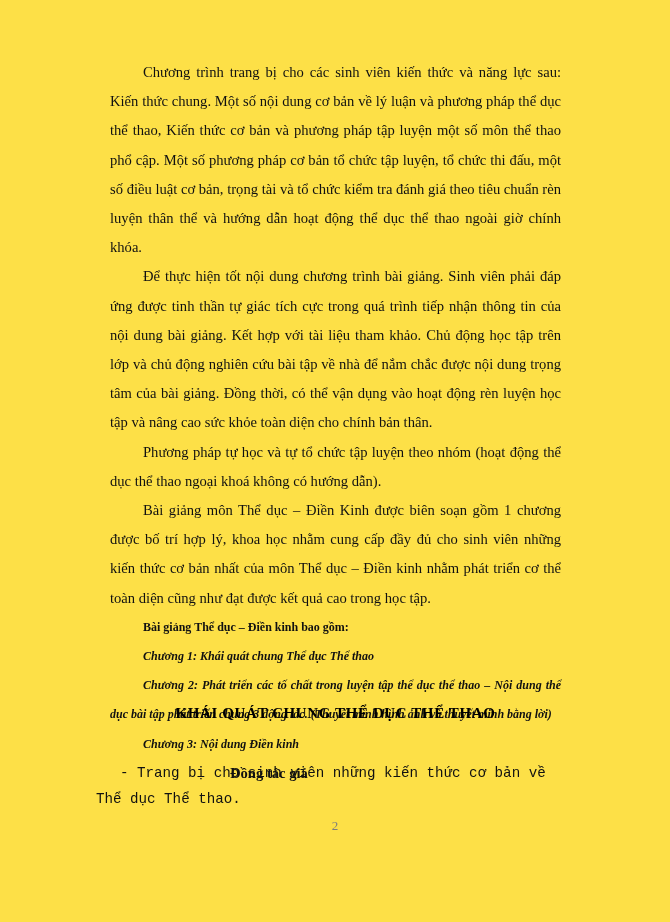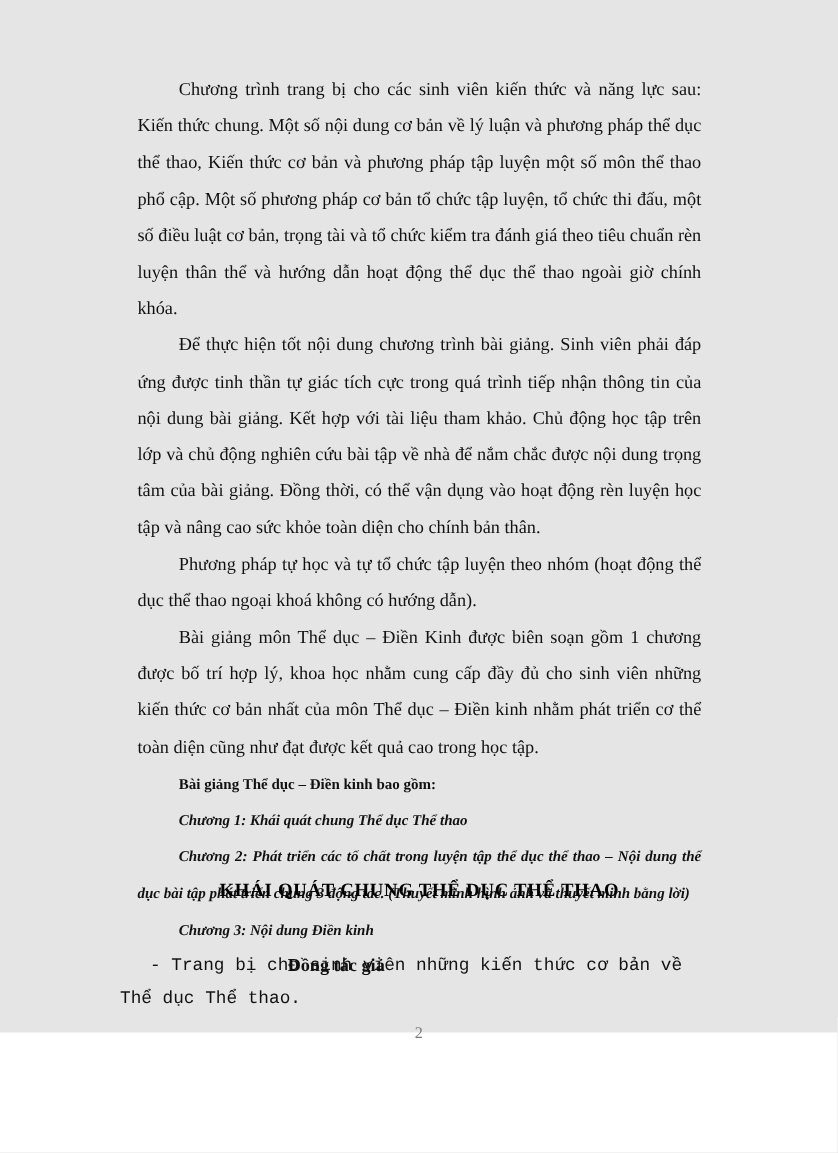--- a/index.html
+++ b/index.html
@@ -10,22 +10,22 @@
     width: 670px;
     height: 922px;
     background: #ffffff;
     font-family: "Liberation Serif", "DejaVu Serif", serif;
     color: #000000;
     overflow: hidden;
   }
   .page {
     position: relative;
     width: 670px;
-    height: 826px;
-    background: #e5e5e5;
+    height: 922px;
+    background: #fde047;
     box-sizing: border-box;
   }
   .content {
     position: absolute;
     left: 110px;
     top: 58px;
     width: 451px;
   }
   p.body-par {
     margin: 0;

